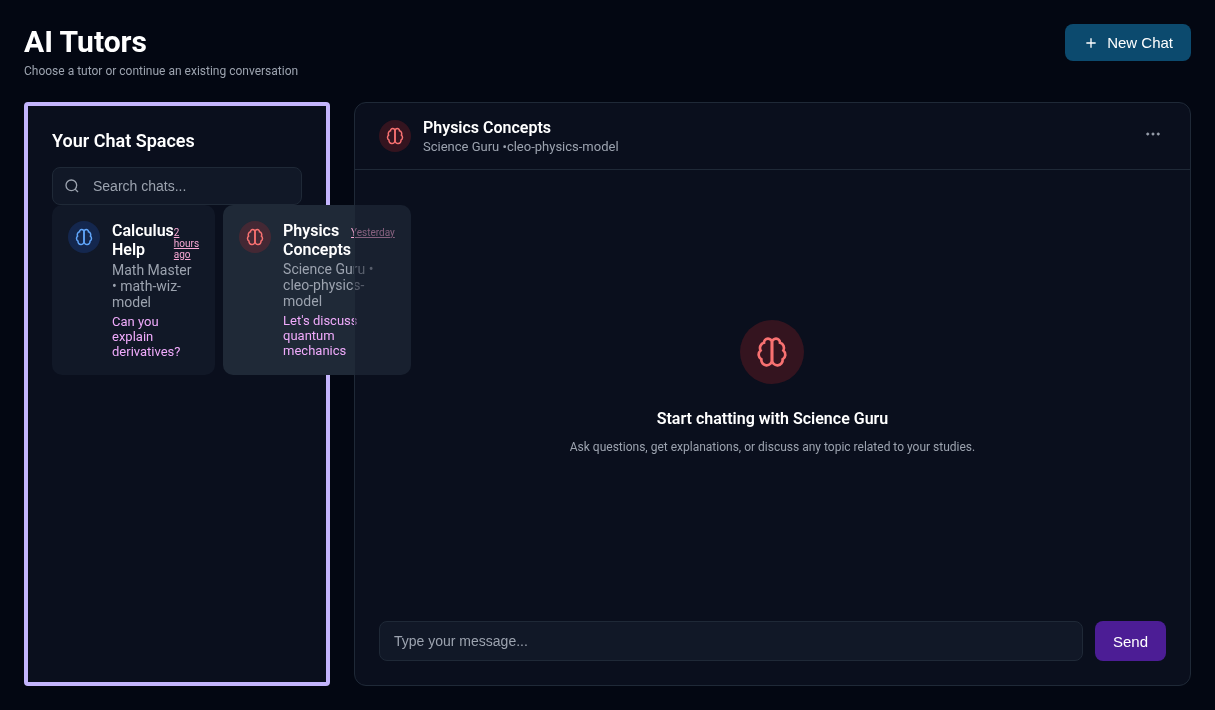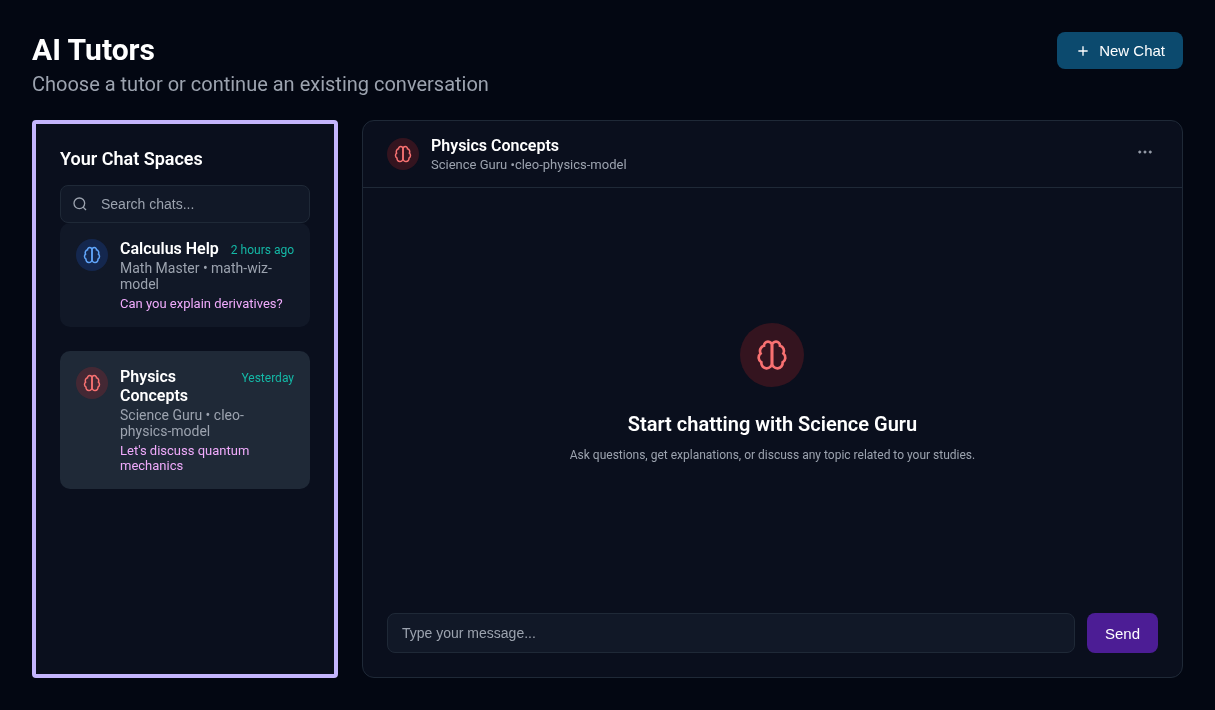--- a/index.html
+++ b/index.html
@@ -9,39 +9,39 @@
     }
     body {
       font-family: -apple-system, BlinkMacSystemFont, "Segoe UI", Roboto, Helvetica, Arial, sans-serif;
       background-color: #030712;
       color: #ffffff;
       width: 1215px;
       height: 710px;
       overflow: hidden;
     }
     .container {
-      padding: 32px;
+      padding: 24px;
       height: 100%;
       display: flex;
       flex-direction: column;
     }
     .header {
       display: flex;
       justify-content: space-between;
       align-items: flex-start;
       margin-bottom: 24px;
     }
     .header-text h1 {
       font-size: 30px;
       font-weight: 700;
       line-height: 1.2;
       margin-bottom: 4px;
     }
     .header-text p {
-      font-size: 20px;
+      font-size: 12px;
       color: #9ca3af;
     }
     .new-chat-btn {
       background-color: #0c4a6e;
       color: #ffffff;
       border: none;
       border-radius: 8px;
       padding: 10px 18px;
       font-size: 15px;
       font-weight: 400;
@@ -99,22 +99,21 @@
       padding: 10px 12px 10px 40px;
       color: #ffffff;
       font-size: 14px;
       outline: none;
     }
     .search-input::placeholder {
       color: #9ca3af;
     }
     .chat-list {
       display: flex;
-      flex-direction: column;
-      gap: 24px;
+      gap: 8px;
     }
     .chat-item {
       background-color: #111827;
       border-radius: 10px;
       padding: 16px;
       display: flex;
       gap: 12px;
       cursor: pointer;
     }
     .chat-item.selected {
@@ -155,22 +154,23 @@
       display: flex;
       justify-content: space-between;
       align-items: baseline;
       margin-bottom: 2px;
     }
     .chat-title {
       font-size: 16px;
       font-weight: 600;
     }
     .chat-time {
-      font-size: 12px;
-      color: #14b8a6;
+      font-size: 10px;
+      color: #f9a8d4;
+      text-decoration: underline;
     }
     .chat-meta {
       font-size: 14px;
       color: #9ca3af;
       margin-bottom: 4px;
     }
     .chat-preview {
       font-size: 13px;
       color: #f0abfc;
     }
@@ -235,21 +235,21 @@
       display: flex;
       align-items: center;
       justify-content: center;
       margin-bottom: 16px;
     }
     .empty-avatar .brain-icon {
       width: 32px;
       height: 32px;
     }
     .empty-heading {
-      font-size: 20px;
+      font-size: 16px;
       font-weight: 600;
       margin-bottom: 10px;
       margin-top: 9px;
     }
     .empty-desc {
       font-size: 12px;
       color: #9ca3af;
       max-width: 460px;
       line-height: 1.5;
     }

